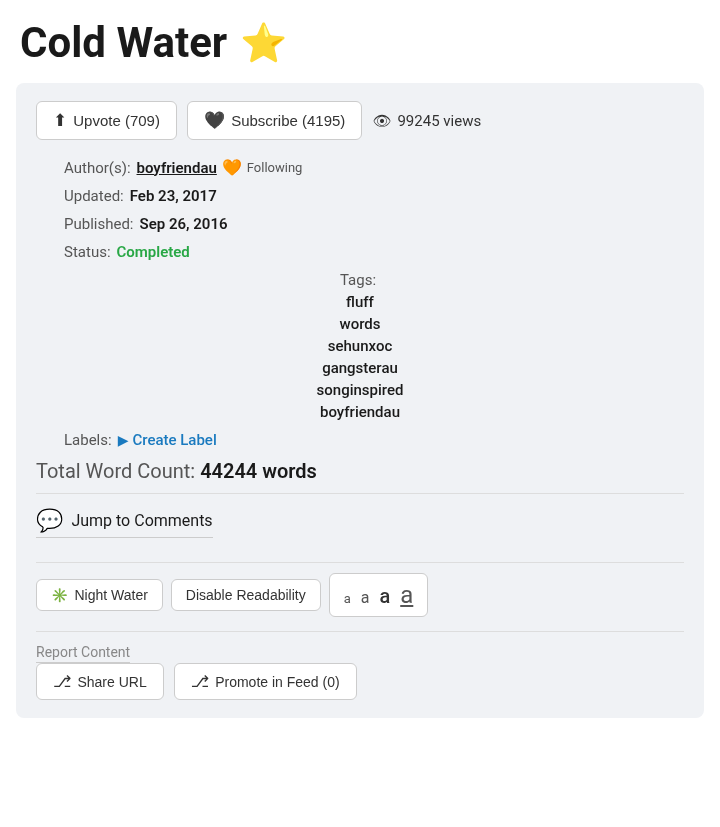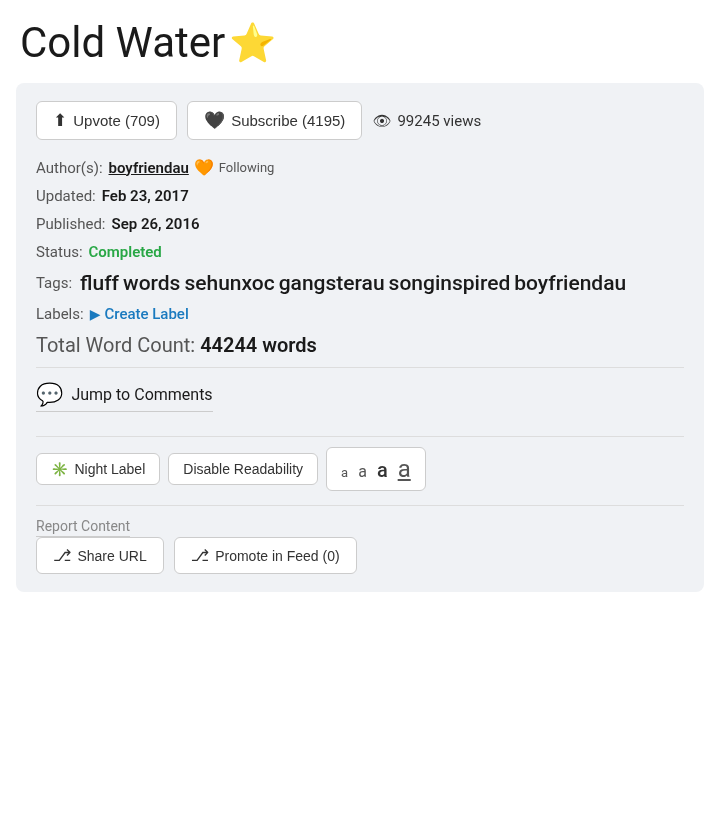--- a/index.html
+++ b/index.html
@@ -7,26 +7,26 @@
       font-family: -apple-system, BlinkMacSystemFont, "Segoe UI", Roboto, sans-serif;
       background: #fff;
       color: #333;
       width: 720px;
       min-height: 827px;
       padding: 0;
     }
 
     .page-title {
       font-size: 42px;
-      font-weight: 400;
+      font-weight: 700;
       color: #1a1a1a;
       padding: 18px 20px 16px 20px;
       display: flex;
       align-items: center;
-      gap: 4px;
+      gap: 13px;
       text-align: center;
     }
 
     .star-icon {
       color: #f5c518;
       font-size: 38px;
     }
 
     .card {
       background: #f0f2f5;
@@ -79,20 +79,21 @@
       color: #555;
       margin-bottom: 10px;
       display: flex;
       align-items: center;
       gap: 6px;
       flex-wrap: wrap;
     }
 
     .meta-row .meta-label {
       color: #555;
+      margin-left: 28px;
     }
 
     .meta-row .meta-value {
       color: #1a1a1a;
       font-weight: 600;
     }
 
     .status-completed {
       color: #28a745;
       font-weight: 600;
@@ -118,30 +119,31 @@
       color: #e05a5a;
       font-size: 16px;
     }
 
     .tags-row {
       display: flex;
       flex-wrap: wrap;
       gap: 4px;
       align-items: center;
       margin-bottom: 10px;
+      flex-direction: column;
     }
 
     .tag-label {
       font-size: 15px;
       color: #555;
       margin-right: 4px;
     }
 
     .tag-item {
-      font-size: 21px;
+      font-size: 15px;
       color: #1a1a1a;
       font-weight: 500;
     }
 
     .tag-item::after {
       content: '';
     }
 
     .create-label-btn {
       display: inline-flex;
@@ -353,21 +355,21 @@
     <span class="comment-icon">💬</span>
     <span>Jump to Comments</span>
   </div>
 
   <hr class="divider">
 
   
   <div class="mode-bar">
     <button class="mode-btn">
       <span>✳️</span>
-      <span>Night Label</span>
+      <span>Night Water</span>
     </button>
     <button class="mode-btn">
       <span>Disable Readability</span>
     </button>
     <div class="font-size-bar">
       <span class="font-a-1">a</span>
       <span class="font-a-2">a</span>
       <span class="font-a-3">a</span>
       <span class="font-a-4">a</span>
     </div>

